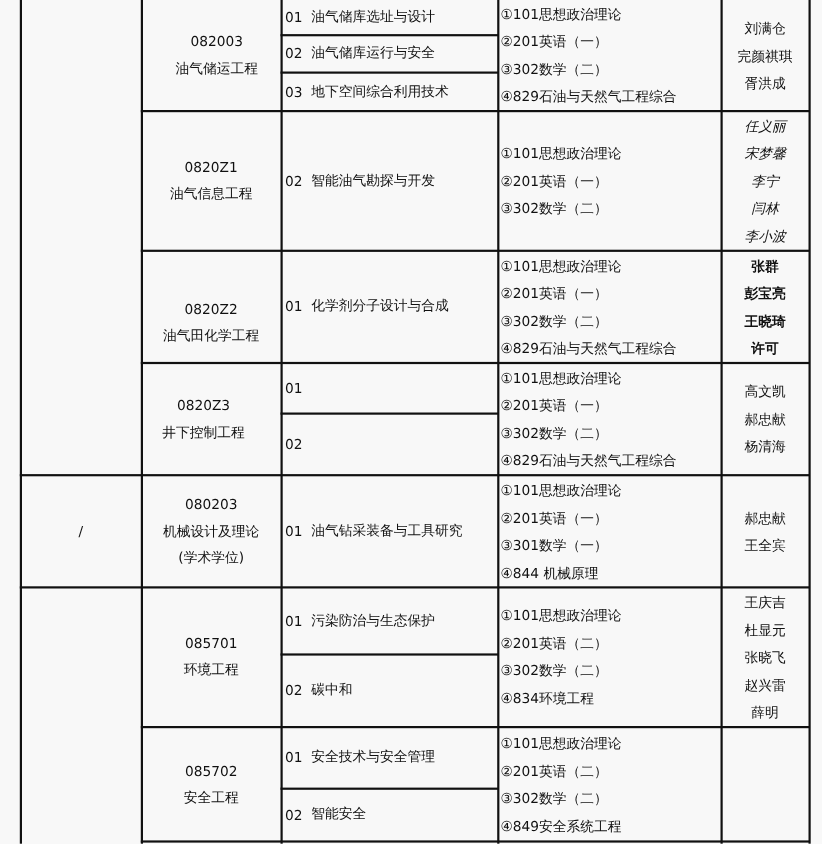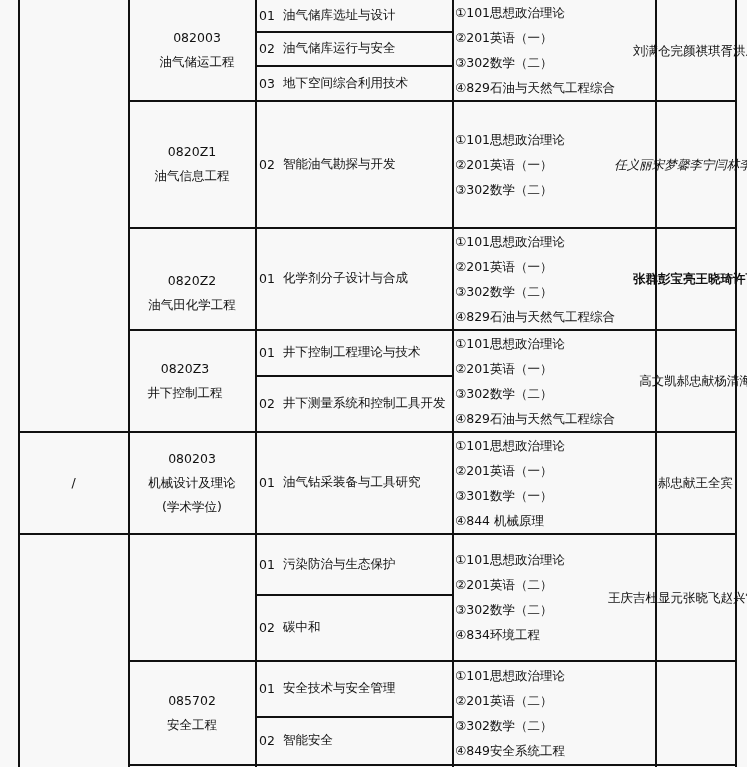--- a/index.html
+++ b/index.html
@@ -8,21 +8,21 @@
   .grid { position: absolute; left: 0; top: 0; width: 747px; height: 767px; }
   .cell { position: absolute; box-sizing: border-box; display: flex; align-items: center; }
   .vline { position: absolute; width: 1.5px; background: #111; }
   .hline { position: absolute; height: 1.5px; background: #111; }
   .center { justify-content: center; text-align: center; flex-direction: column; }
   .major-code { line-height: 24px; }
   .dir { padding-left: 3px; white-space: nowrap; }
   .dir .num { margin-right: 8px; }
   .exams { flex-direction: column; align-items: flex-start; justify-content: center; padding-left: 2px; }
   .exams div { line-height: 25px; white-space: nowrap; }
-  .tutors { flex-direction: row; justify-content: center; align-items: center; }
+  .tutors { flex-direction: column; justify-content: center; align-items: center; }
   .tutors div { line-height: 25px; white-space: nowrap; }
 </style>
 </head>
 <body>
 
 <div class="grid">
 
   <div class="vline" style="left:18px;top:0;height:767px;"></div>
   <div class="vline" style="left:128px;top:0;height:767px;"></div>
   <div class="vline" style="left:255px;top:0;height:767px;"></div>
@@ -114,25 +114,23 @@
     <div>王晓琦</div>
     <div>许可</div>
   </div>
 
   <div class="cell center" style="left:129px;top:330px;width:112px;height:101px;">
     <div class="major-code">0820Z3</div>
     <div class="major-code">井下控制工程</div>
   </div>
   <div class="cell dir" style="left:256px;top:330px;width:196px;height:45px;">
     <span class="num">01</span>
-    <span>井下控制工程理论与技术</span>
   </div>
   <div class="cell dir" style="left:256px;top:376px;width:196px;height:55px;">
     <span class="num">02</span>
-    <span>井下测量系统和控制工具开发</span>
   </div>
   <div class="cell exams" style="left:453px;top:330px;width:202px;height:101px;">
     <div>①101思想政治理论</div>
     <div>②201英语（一）</div>
     <div>③302数学（二）</div>
     <div>④829石油与天然气工程综合</div>
   </div>
   <div class="cell tutors" style="left:656px;top:330px;width:79px;height:101px;">
     <div>高文凯</div>
     <div>郝忠献</div>
@@ -155,20 +153,24 @@
     <div>①101思想政治理论</div>
     <div>②201英语（一）</div>
     <div>③301数学（一）</div>
     <div>④844 机械原理</div>
   </div>
   <div class="cell tutors" style="left:656px;top:432px;width:79px;height:101px;">
     <div>郝忠献</div>
     <div>王全宾</div>
   </div>
 
+  <div class="cell center" style="left:129px;top:534px;width:126px;height:126px;">
+    <div class="major-code">085701</div>
+    <div class="major-code">环境工程</div>
+  </div>
   <div class="cell dir" style="left:256px;top:534px;width:196px;height:60px;">
     <span class="num">01</span>
     <span>污染防治与生态保护</span>
   </div>
   <div class="cell dir" style="left:256px;top:595px;width:196px;height:65px;">
     <span class="num">02</span>
     <span>碳中和</span>
   </div>
   <div class="cell exams" style="left:453px;top:534px;width:202px;height:126px;">
     <div>①101思想政治理论</div>

